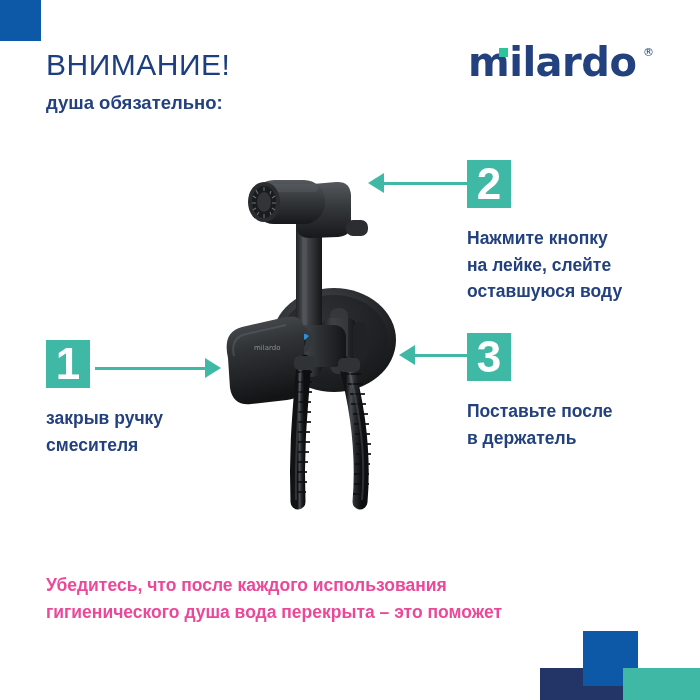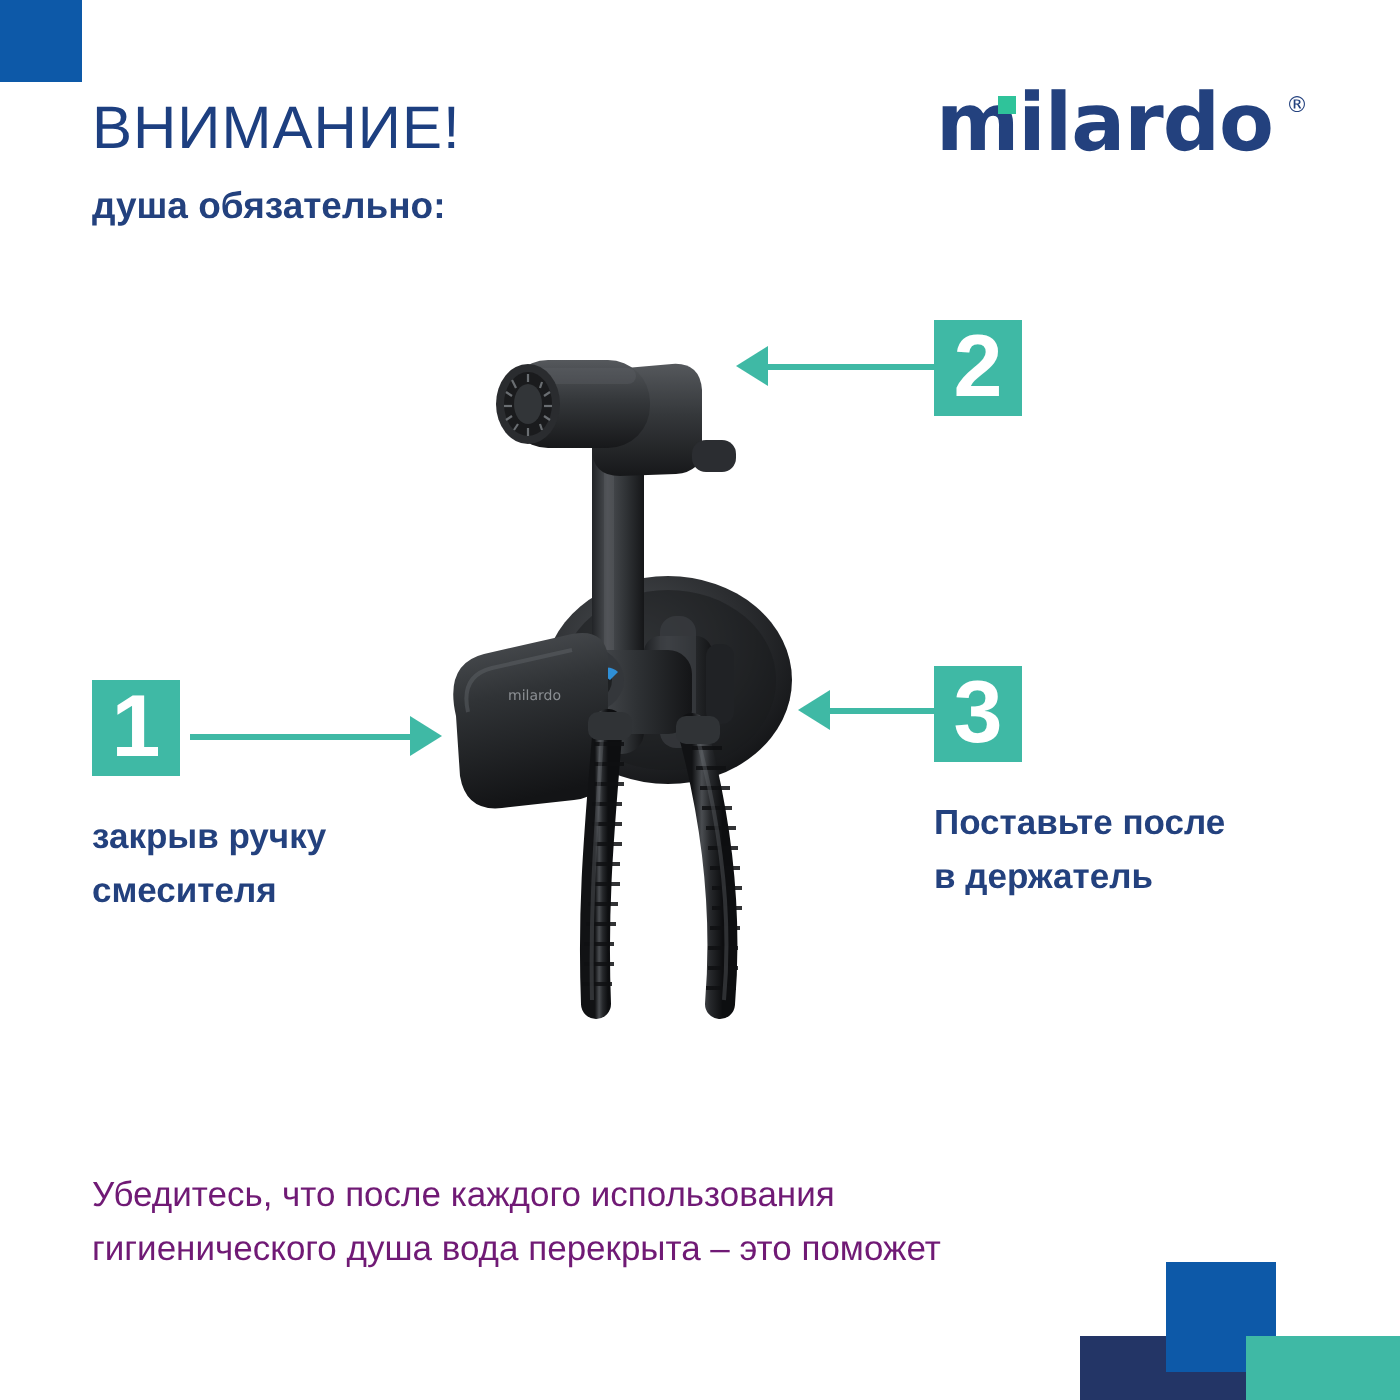--- a/index.html
+++ b/index.html
@@ -65,24 +65,23 @@
     color: #23417e;
     line-height: 1.45;
   }
   .subhead span { display: block; white-space: nowrap; }
 
   .footer-note {
     position: absolute;
     left: 46px; top: 572px;
     width: 560px;
     font-size: 17.5px;
-    font-weight: 400;
-    color: #701a75;
+    font-weight: 700;
+    color: #ec4899;
     line-height: 1.55;
-    margin-top: 12px;
   }
   .footer-note span { display: block; white-space: nowrap; }
 
   
   .step { position: absolute; }
   .step-badge {
     width: 44px; height: 48px;
     background: #3fb9a5;
     color: #ffffff;
     font-size: 44px;
@@ -317,20 +316,25 @@
   <div class="step" id="step-1">
     <div class="step-badge">1</div>
     <div class="step-text">
       <span>закрыв ручку</span>
       <span>смесителя</span>
     </div>
   </div>
 
   <div class="step" id="step-2">
     <div class="step-badge">2</div>
+    <div class="step-text">
+      <span>Нажмите кнопку</span>
+      <span>на лейке, слейте</span>
+      <span>оставшуюся воду</span>
+    </div>
   </div>
 
   <div class="step" id="step-3">
     <div class="step-badge">3</div>
     <div class="step-text">
       <span>Поставьте после</span>
       <span>в держатель</span>
     </div>
   </div>
 

